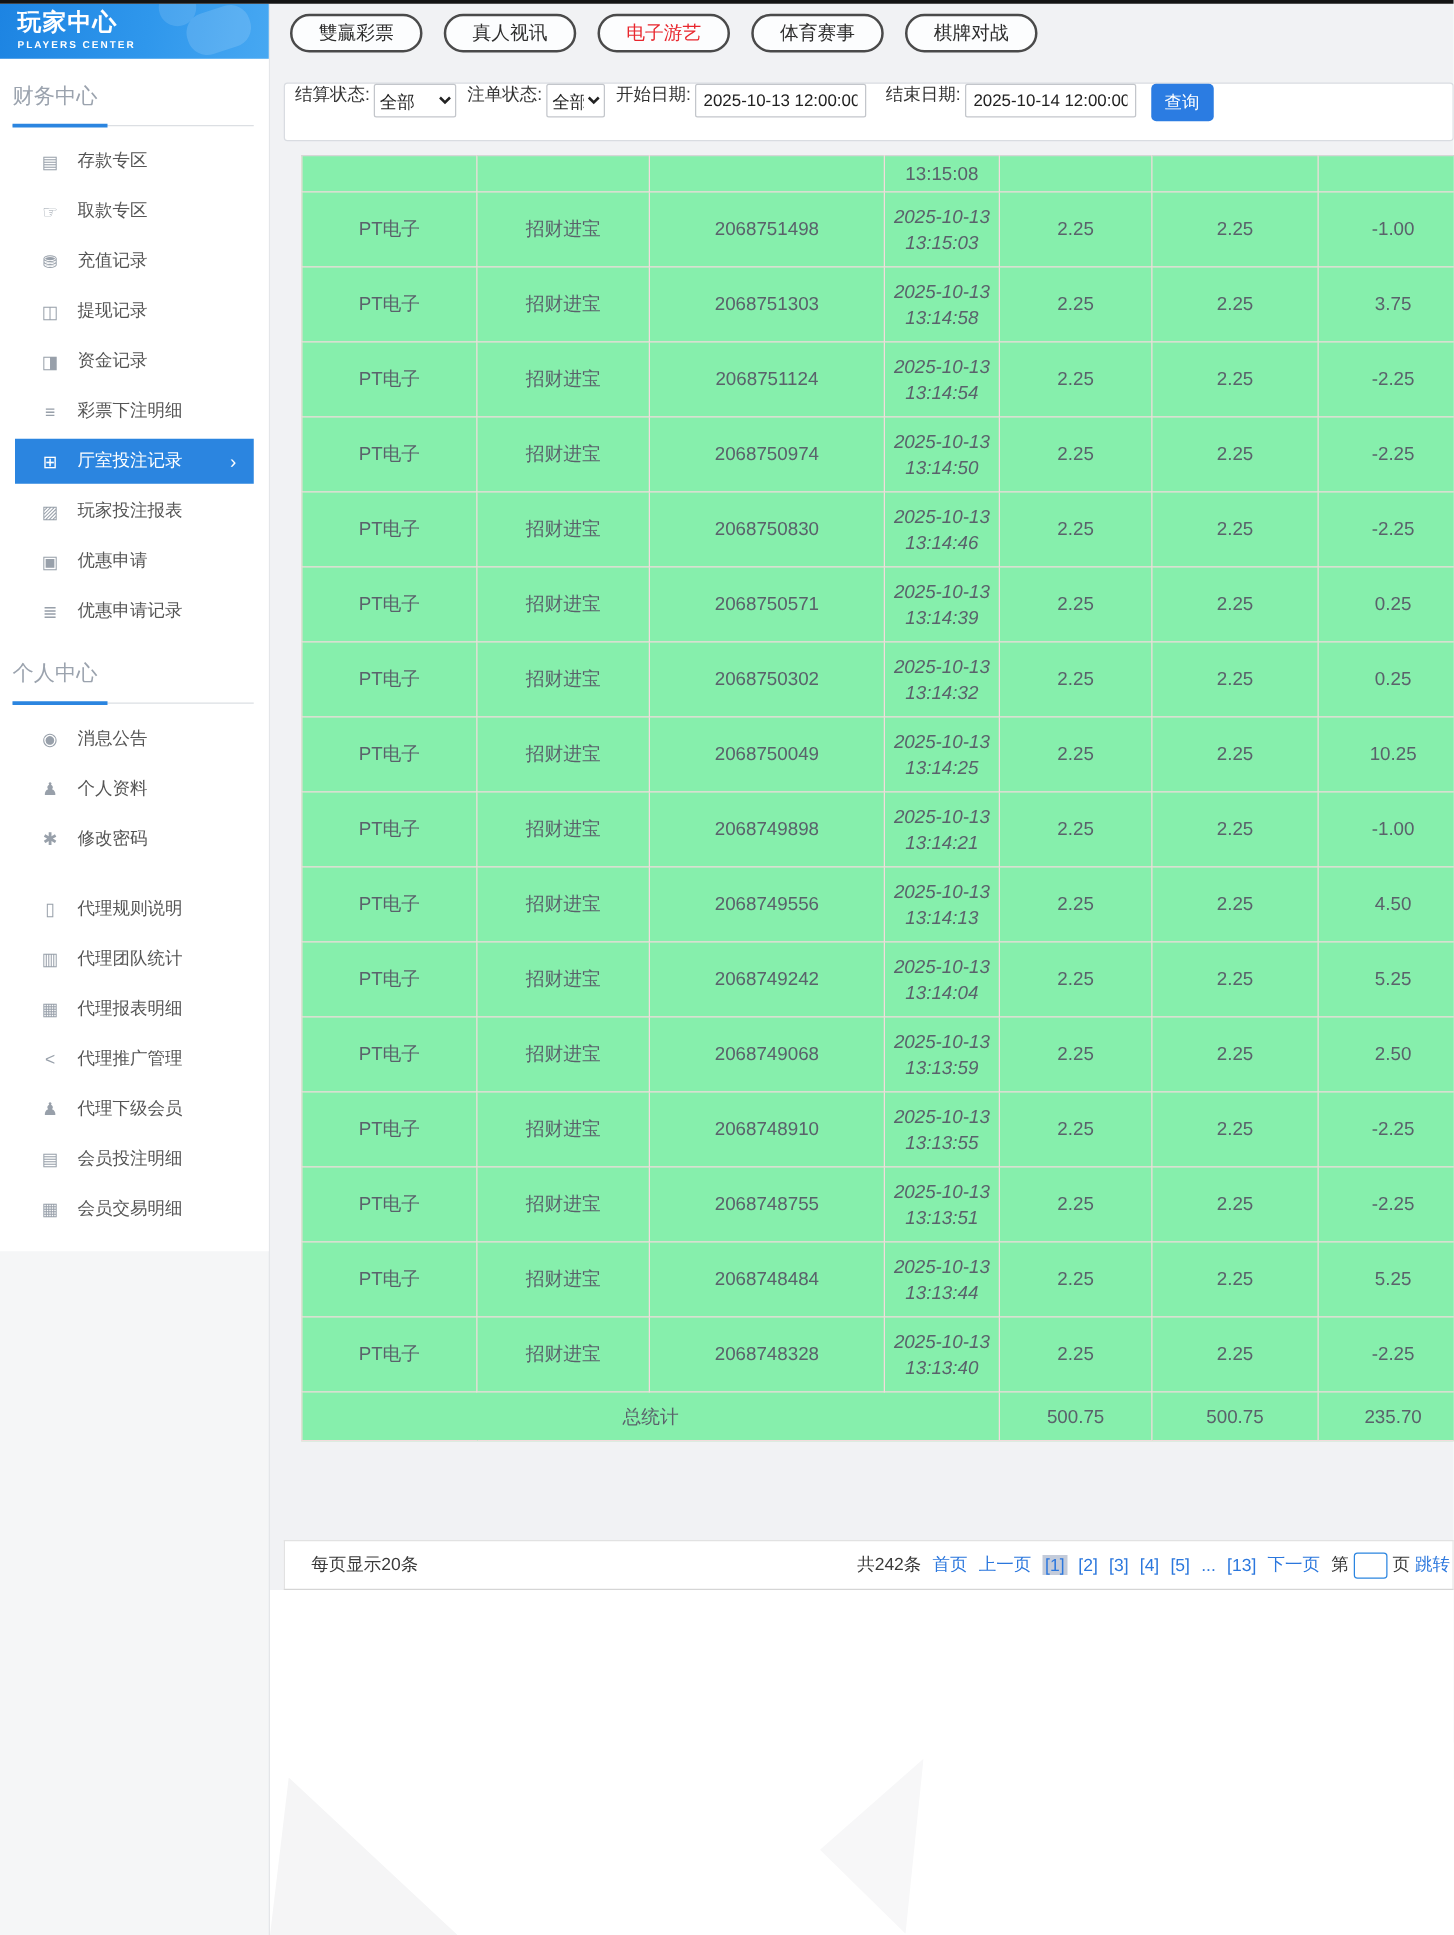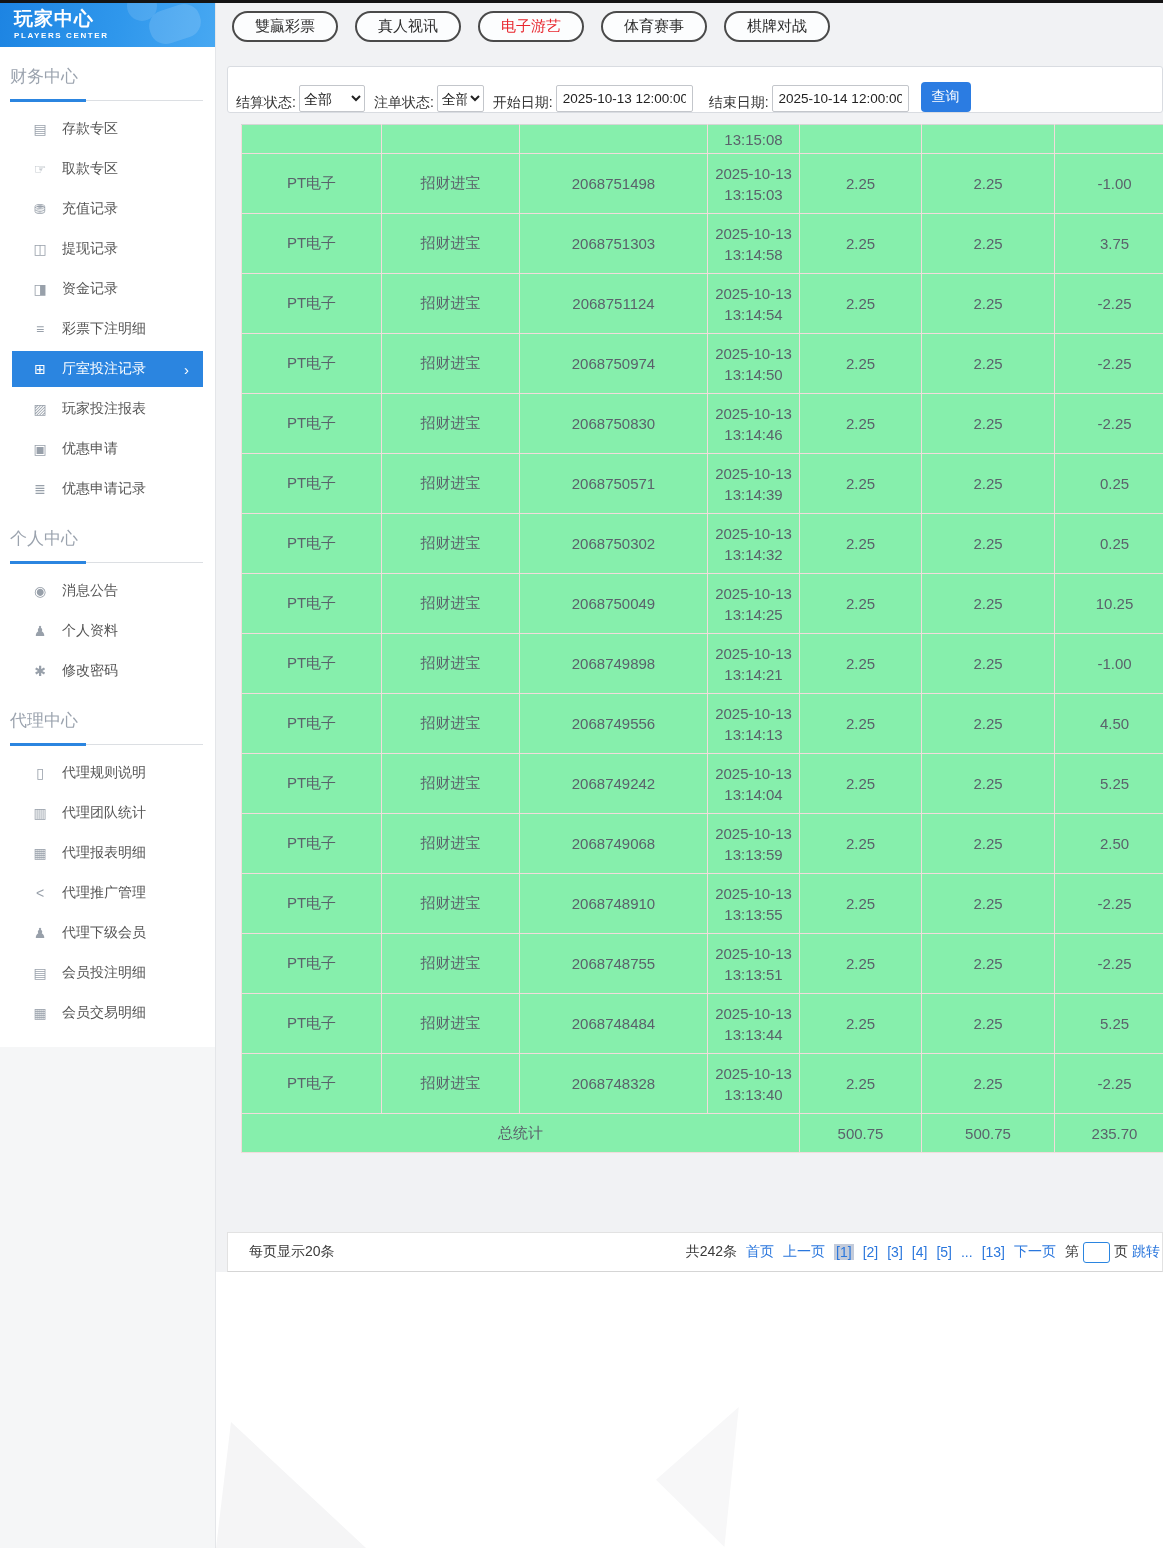--- a/index.html
+++ b/index.html
@@ -28,36 +28,36 @@
   .menu-item.active { height:36px; margin:2px 12px; background:#2b85e0; color:#fff; position:relative; }
   .menu-item.active .mi-icon { color:#fff; margin-left:19px; }
   .mi-chevron { position:absolute; right:14px; font-size:15px; color:#fff; }
 
   
   .main { position:absolute; top:3px; left:216px; width:947px; height:1391px; background:#f1f2f4; }
   .tabs { padding:8px 0 0 16px; display:flex; gap:17px; }
   .tab-pill { height:31px; padding:0 21px; border:2px solid #4a4a4a; border-radius:16px; background:#fcfdfe; font-size:15px; color:#2e2e2e; font-family:inherit; cursor:pointer; }
   .tab-pill.active { color:#e8262d; }
 
-  .filter-panel { position:absolute; left:11px; top:63px; width:936px; height:47px; background:#fff; border:1px solid #d9dce1; border-radius:3px; display:flex; align-items:flex-end; padding-left:8px; }
+  .filter-panel { position:absolute; left:11px; top:63px; width:936px; height:47px; background:#fff; border:1px solid #d9dce1; border-radius:3px; display:flex; align-items:flex-start; padding-left:8px; }
   .f-label { font-size:14px; color:#333; }
   .f-select,.f-input { height:27px; border:1px solid #c3c6cb; border-radius:2px; background:#fff; font-size:14px; color:#222; font-family:inherit; }
   .f-select { margin-left:3px; }
   .sel-settle { width:66px; }
   .sel-order { width:47px; }
   .f-input { width:137px; padding:0 6px; font-size:13.5px; margin-left:3px; }
   .ml { margin-left:9px; }
   .ml2 { margin-left:16px; }
   .f-btn { width:50px; height:30px; margin-left:12px; background:#2b7ce2; border:none; border-radius:4px; color:#fff; font-size:14px; font-family:inherit; cursor:pointer; }
 
   .bet-table { position:absolute; left:25px; top:121px; width:933px; border-collapse:collapse; table-layout:fixed; background:#86efac; }
   .bet-table td { border:1px solid #f2dcdc; text-align:center; color:#5a626b; font-size:15px; padding:0; overflow:hidden; }
   .partial-row td { height:29px; border-top:1px solid #d6d6d6; }
   .data-row td { height:60px; }
-  .date-cell div { line-height:21px; }
+  .date-cell div { line-height:21px;font-style:italic; }
   .stats-row td { height:39px; }
 
   .pagination { position:absolute; left:11px; top:1229px; width:936px; height:40px; background:#fff; border:1px solid #e2e2e2; border-bottom-color:#d5d5d5; display:flex; align-items:center; font-size:14px; color:#3a3a3a; }
   .pg-left { margin-left:21px; }
   .pg-right { margin-left:auto; margin-right:2px; display:flex; align-items:center; gap:9px; white-space:nowrap; }
   .pg-link { color:#2b77dd; cursor:pointer; }
   .pg-page { color:#2b77dd; cursor:pointer; }
   .pg-page.current { background:#c3cbda; padding:0 2px; }
   .pg-jump { display:flex; align-items:center; gap:4px; }
   .pg-input { width:27px; height:21px; border:1px solid #2b85e0; border-radius:3px; }
@@ -162,21 +162,20 @@
 
             <li class="menu-item">
               <span class="mi-icon">✱</span>
               <span class="mi-label">修改密码</span>
 
             </li>
           </ul>
       </div>
 
       <div class="section">
-        <div class="section-title">代理中心</div>
         <ul class="menu-list">
 
             <li class="menu-item">
               <span class="mi-icon">▯</span>
               <span class="mi-label">代理规则说明</span>
 
             </li>
 
             <li class="menu-item">
               <span class="mi-icon">▥</span>

